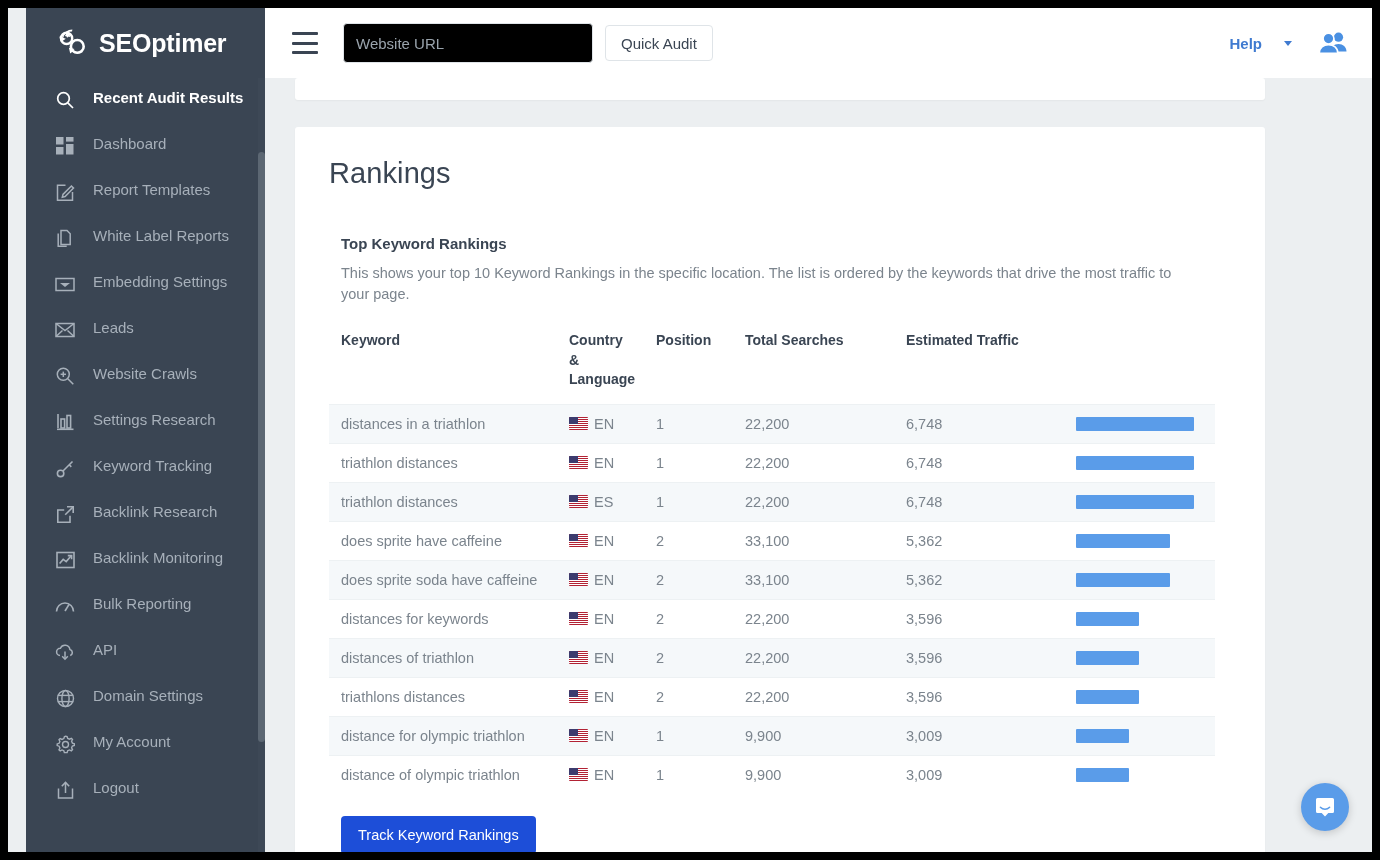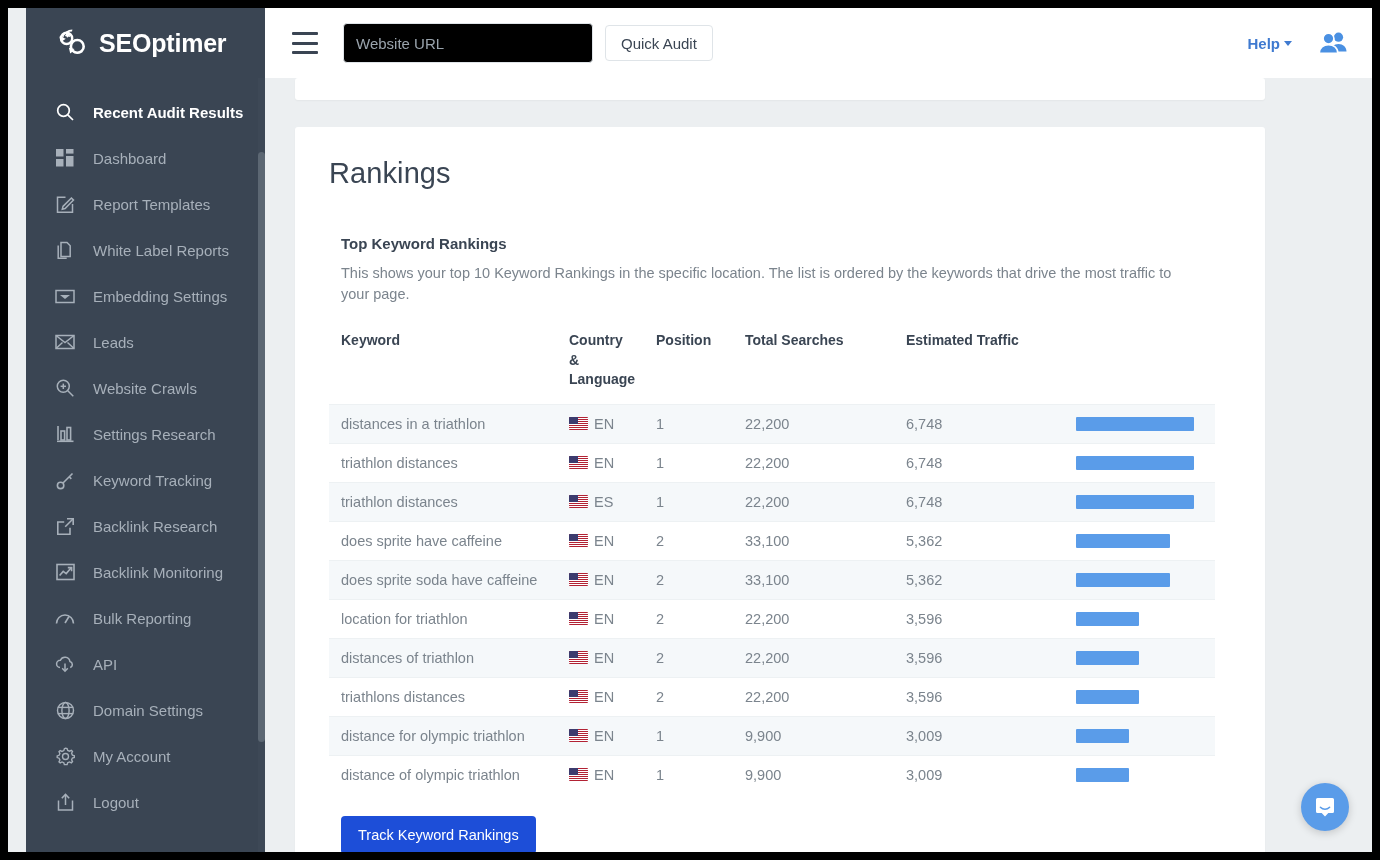--- a/index.html
+++ b/index.html
@@ -46,21 +46,21 @@
   }
   #sidebar-logo .logo-text {
     color: #ffffff;
     font-size: 25px;
     font-weight: bold;
     letter-spacing: -0.2px;
   }
   .nav-list { padding-top: 11px; }
   .nav-item {
     display: flex;
-    align-items: center;
+    align-items: flex-start;
     height: 46px;
     padding-left: 28px;
     gap: 17px;
     color: #a7b0ba;
     font-size: 15px;
     cursor: pointer;
     user-select: none;
   }
   .nav-item.active { color: #ffffff; font-weight: bold; }
   .nav-ico {
@@ -143,21 +143,21 @@
     align-items: center;
     gap: 26px;
   }
   #help-menu {
     color: #3f7ad0;
     font-size: 15px;
     font-weight: bold;
     cursor: pointer;
     display: flex;
     align-items: center;
-    gap: 4px;
+    gap: 22px;
   }
   .caret-down {
     width: 0; height: 0;
     border-left: 4.5px solid transparent;
     border-right: 4.5px solid transparent;
     border-top: 5px solid #3f7ad0;
     display: inline-block;
   }
   #account-icon { cursor: pointer; display:flex; }
 
@@ -651,21 +651,21 @@
                   <td>2</td>
                   <td>33,100</td>
                   <td>5,362</td>
                   <td>
                     <div class="bar-wrap">
                       <div class="bar" style="width: 94px; background: rgb(90, 156, 233);"></div>
                     </div>
                   </td>
                 </tr>
                 <tr>
-                  <td>location for triathlon</td>
+                  <td>distances for keywords</td>
                   <td>
                     <span class="flag-cell">
                       <span class="flag">
                         <span class="stripes"></span>
                         <span class="canton"></span>
                       </span>
                       <span>EN</span>
                     </span>
                   </td>
                   <td>2</td>

